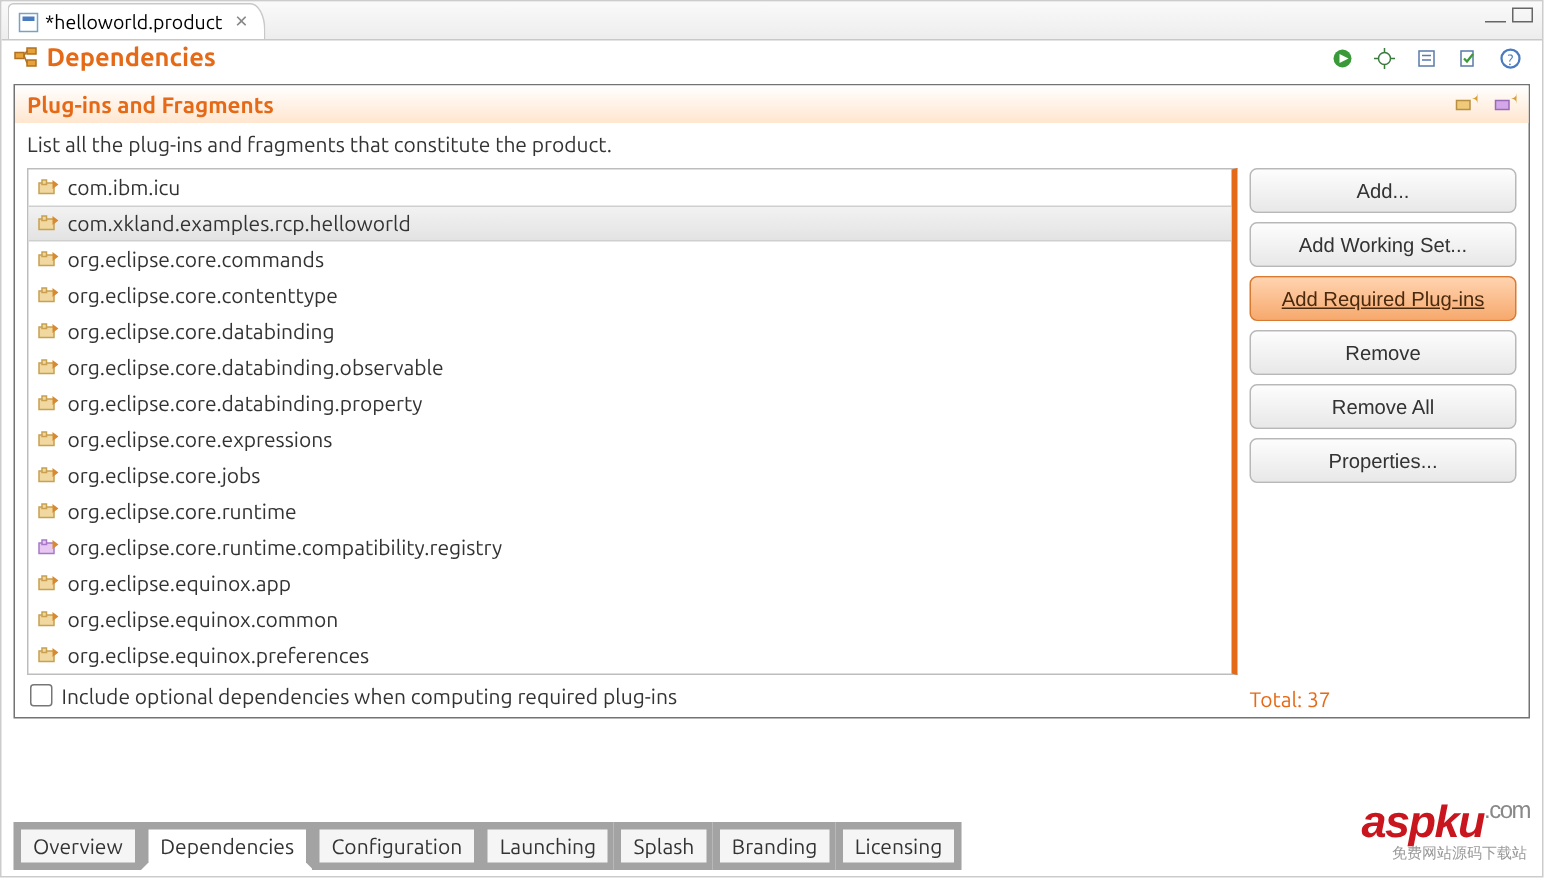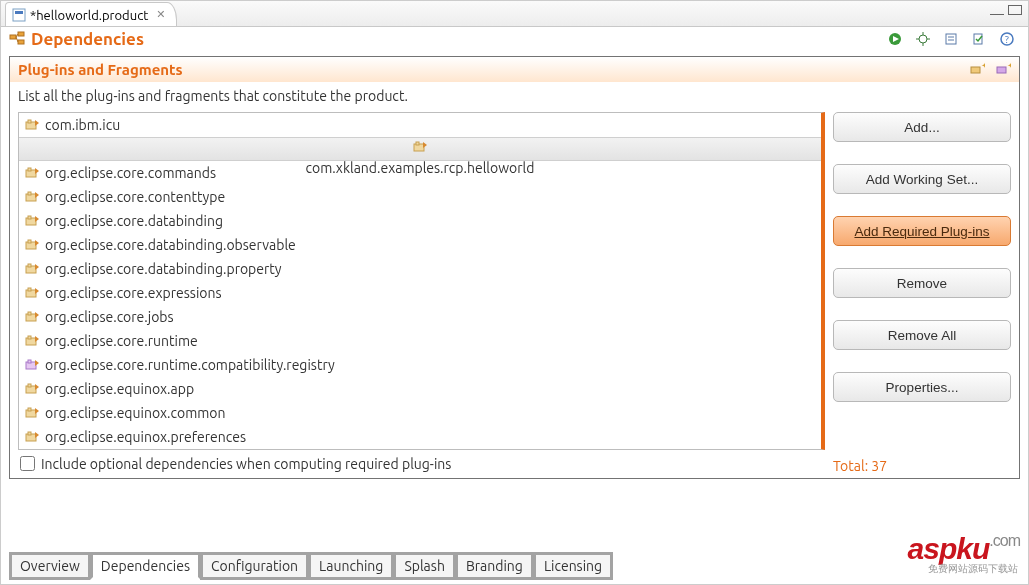--- a/index.html
+++ b/index.html
@@ -65,41 +65,41 @@
   flex:1; border:1px solid #bdbdbd; height:330px; overflow:hidden;
   border-right:4px solid #e56a17;
 }
 .plugin-item {
   display:flex; align-items:center; gap:6px;
   padding: 2px 6px; height:24px; font-size:14px; color:#333;
 }
 .plugin-item.selected {
   background: linear-gradient(#f2f2f2,#e3e3e3);
   border:1px solid #cfcfcf;
-  border-left:none; border-right:none;flex-direction:column;
+  border-left:none; border-right:none;
 }
 .plugin-icon { width:14px; height:14px; }
-.right-col { width:178px; display:flex; flex-direction:column; gap:22px; }
+.right-col { width:178px; display:flex; flex-direction:column; gap:6px; }
 .btn {
   height:30px; border:1px solid #b8b8b8; border-radius:5px;
   background: linear-gradient(#fdfdfd,#e8e8e8);
   font-size:13.5px; color:#333; cursor:pointer;
 }
 .btn.highlight {
   background: linear-gradient(#ffd3b0,#f7a96e);
   border-color:#d97a33; color:#4a2a0e;text-decoration:underline;
 }
 .total { color:#e56a17; font-size:14px; padding-top:2px; }
 .checkbox-row { display:flex; align-items:flex-start; gap:6px; padding:6px 0 2px 2px; font-size:14px; color:#333;}
 .checkbox-row input { width:15px; height:15px; }
 .bottom-tabs {
   position:absolute; bottom:4px; left:8px; display:flex;
 }
 .bt-tab {
-  border:3px solid #a3a3a3; padding:3px 8px; font-size:14px;
+  border:5px solid #a3a3a3; padding:3px 8px; font-size:14px;
   color:#333; margin-right:-1px; background:#f5f5f5; cursor:pointer;
 }
 .bt-tab.active { background:#fff; border-bottom-color:#fff; }
 .watermark {
   position:absolute; right:8px; bottom:18px;
   font-family: Arial Black, sans-serif; font-style:italic; font-weight:900;
   color:#c9151e; font-size:30px; letter-spacing:-1px;
 }
 .watermark .com { color:#888; font-size:16px; font-style:normal; font-weight:normal; vertical-align:top; }
 .watermark-sub { position:absolute; right:10px; bottom:8px; font-size:10px; color:#999; }

